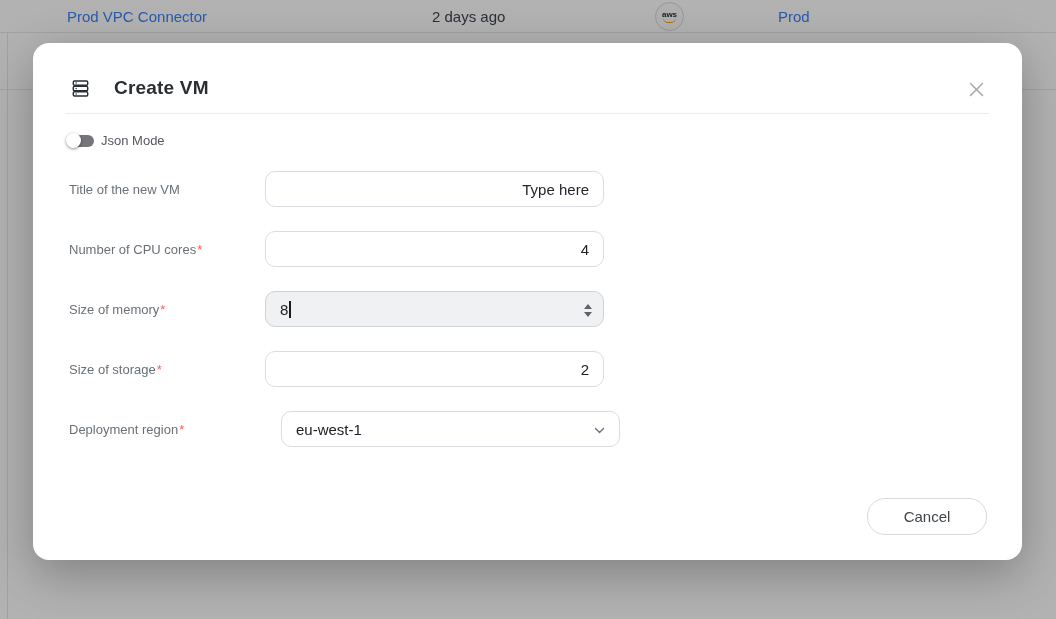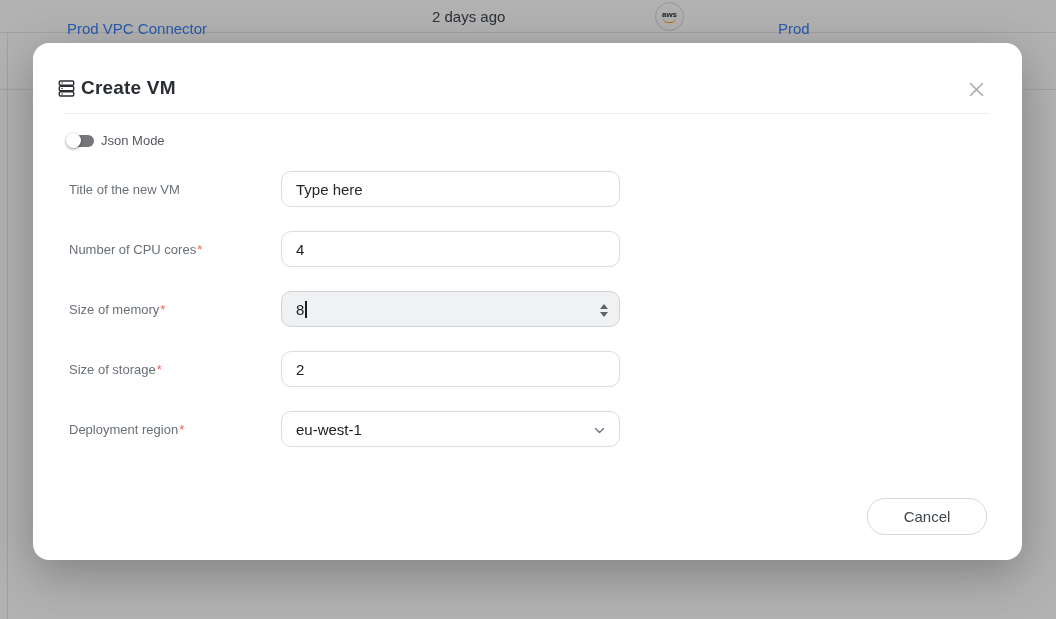--- a/index.html
+++ b/index.html
@@ -3,56 +3,56 @@
 <meta charset="utf-8">
 <style>
   * { margin: 0; padding: 0; box-sizing: border-box; }
   html, body { width: 1056px; height: 619px; overflow: hidden; }
   body { font-family: "Liberation Sans", "DejaVu Sans", sans-serif; background: #ffffff; }
   .stage { position: relative; width: 1056px; height: 619px; overflow: hidden; background: #ffffff; }
 
   
   .bg-page { position: absolute; inset: 0; background: #ffffff; }
   .bg-row { position: absolute; left: 0; top: 0; width: 1056px; height: 33px; border-bottom: 1px solid #e8e9eb; }
-  .bg-link { position: absolute; top: 0; line-height: 33px; font-size: 15px; font-weight: 500; color: #3b82f6; text-decoration: none; margin-top: 12px; }
+  .bg-link { position: absolute; top: 0; line-height: 33px; font-size: 15px; font-weight: 500; color: #3b82f6; text-decoration: none; }
   .bg-date { position: absolute; left: 432px; top: 0; line-height: 33px; font-size: 15px; font-weight: 500; color: #3f4650; }
   .aws-badge { position: absolute; left: 615px; top: 2px; width: 29px; height: 29px; border: 1px solid #d5d7da; border-radius: 50%;
                background: #fdfdfd; display: flex; flex-direction: column; align-items: center; justify-content: center; margin-left: 40px; }
   .aws-word { font-size: 8px; font-weight: 700; color: #232f3e; line-height: 8px; letter-spacing: 0; }
   .aws-smile { width: 13px; height: 5px; border-bottom: 1.6px solid #f90; border-radius: 0 0 9px 9px; margin-top: -1px; }
   .bg-hline2 { position: absolute; left: 0; top: 89px; width: 1056px; height: 1px; background: #e8e9eb; }
   .bg-vline { position: absolute; left: 7px; top: 33px; width: 1px; height: 586px; background: #e6e7e9; }
 
   
   .backdrop { position: absolute; inset: 0; background: rgba(0,0,0,0.30); z-index: 5; }
 
   
   .modal { position: absolute; left: 33px; top: 43px; width: 989px; height: 517px; background: #ffffff;
            border-radius: 16px; box-shadow: 0 14px 48px rgba(0,0,0,0.28); z-index: 10; }
-  .modal-header { position: absolute; left: 24px; top: 34px; display: flex; align-items: center; gap: 5px; }
+  .modal-header { position: absolute; left: 38px; top: 34px; display: flex; align-items: center; gap: 24px; }
   .modal-title { font-size: 19px; font-weight: 700; color: #2a2e33; letter-spacing: 0.2px; }
   .close-btn { position: absolute; top: 35px; right: 35px; width: 22px; height: 22px; border: none; background: transparent;
                cursor: pointer; display: flex; align-items: center; justify-content: center; padding: 0; }
   .header-divider { position: absolute; left: 32px; right: 33px; top: 70px; height: 1px; background: #ececee; }
 
   
   .toggle-row { position: absolute; left: 33px; top: 89px; height: 17px; display: flex; align-items: center; gap: 7px; }
   .switch { position: relative; width: 28px; height: 16px; border: none; background: transparent; cursor: pointer; padding: 0; }
   .switch-track { position: absolute; right: 0; top: 2px; width: 23px; height: 12px; border-radius: 7px; background: #76767a; }
   .switch-thumb { position: absolute; left: 0; top: 0; width: 15px; height: 15px; border-radius: 50%; background: #ffffff;
                   box-shadow: 0 1px 3px rgba(0,0,0,0.45); }
   .toggle-label { font-size: 13px; color: #55595f; }
 
   
   .frow { position: absolute; left: 0; width: 989px; height: 36px; }
   .flabel { position: absolute; left: 36px; top: 0; height: 36px; display: flex; align-items: center; font-size: 13px; color: #6a7077; }
   .req { color: #f5634d; margin-left: 1px; }
-  .fctl { position: absolute; left: 248px; top: 0; width: 339px; height: 36px; border: 1px solid #d9dce1; border-radius: 10px;
+  .fctl { position: absolute; left: 232px; top: 0; width: 339px; height: 36px; border: 1px solid #d9dce1; border-radius: 10px;
           background: #ffffff; font-family: "Liberation Sans", "DejaVu Sans", sans-serif; font-size: 15px; color: #202124;
-          padding: 0 14px; outline: none; }
+          padding: 0 14px; outline: none; text-align: right; }
   input.fctl::placeholder { color: #24272b; opacity: 1; }
   .fctl-box { display: flex; align-items: center; }
   .fctl.focused { background: #f0f1f2; border-color: #cfd2d6; }
   .caret { display: inline-block; width: 1.5px; height: 17px; background: #191b1e; margin-left: 1px; }
   .spinner { position: absolute; right: 11px; top: 0; height: 36px; display: flex; flex-direction: column; justify-content: center;
              gap: 3px; align-items: center; }
   .tri-up { width: 0; height: 0; border-left: 4px solid transparent; border-right: 4px solid transparent; border-bottom: 5px solid #5f6368; }
   .tri-down { width: 0; height: 0; border-left: 4px solid transparent; border-right: 4px solid transparent; border-top: 5px solid #5f6368; }
   .fselect { cursor: pointer; position: absolute; left: 248px; top: 0; width: 339px; height: 36px; border: 1px solid #d9dce1;
              border-radius: 10px; background: #ffffff; display: flex; align-items: center; padding: 0 14px; font-size: 15px; color: #202124; }

